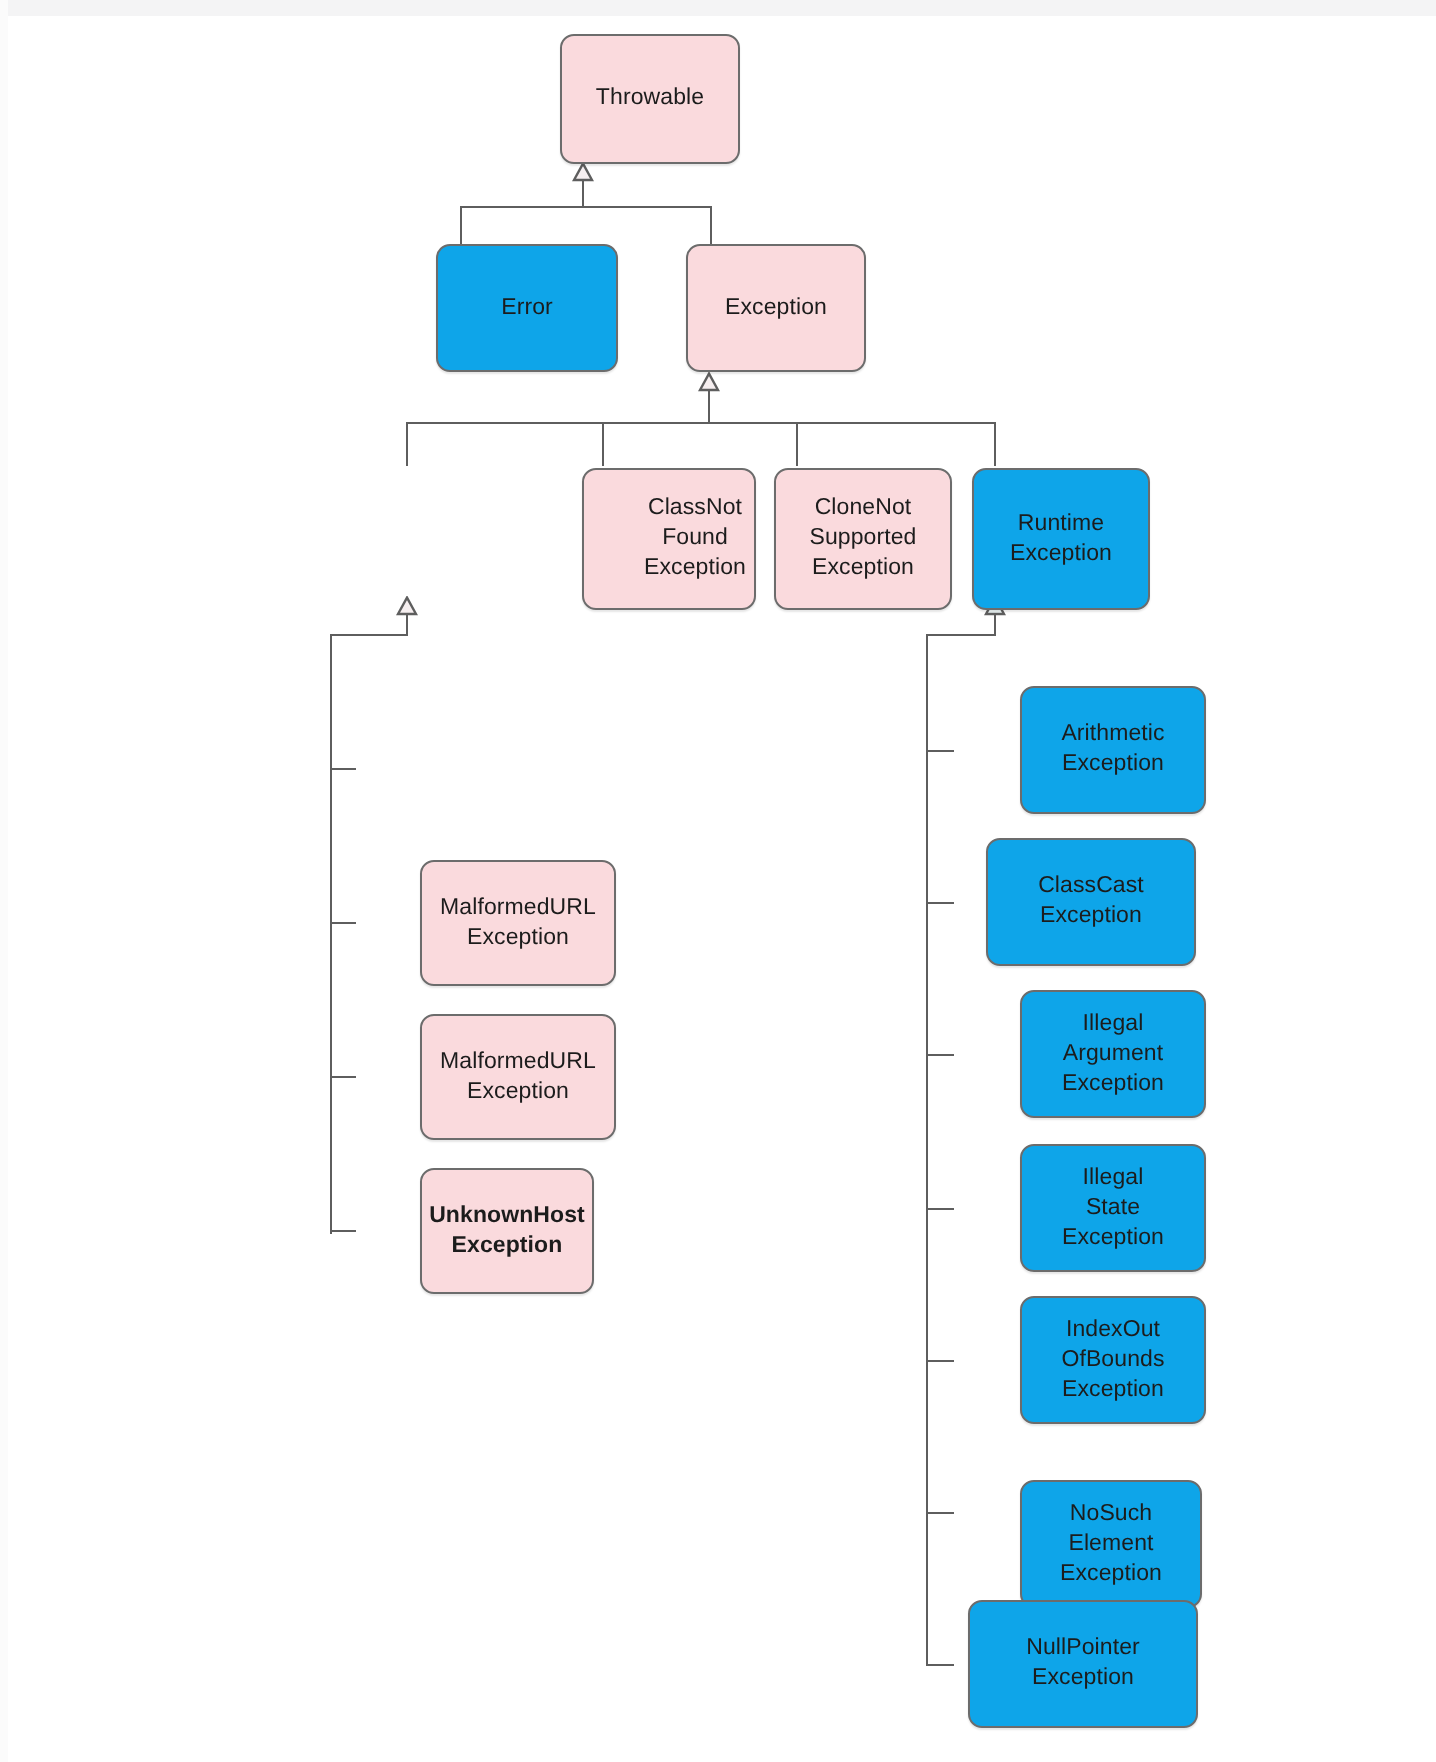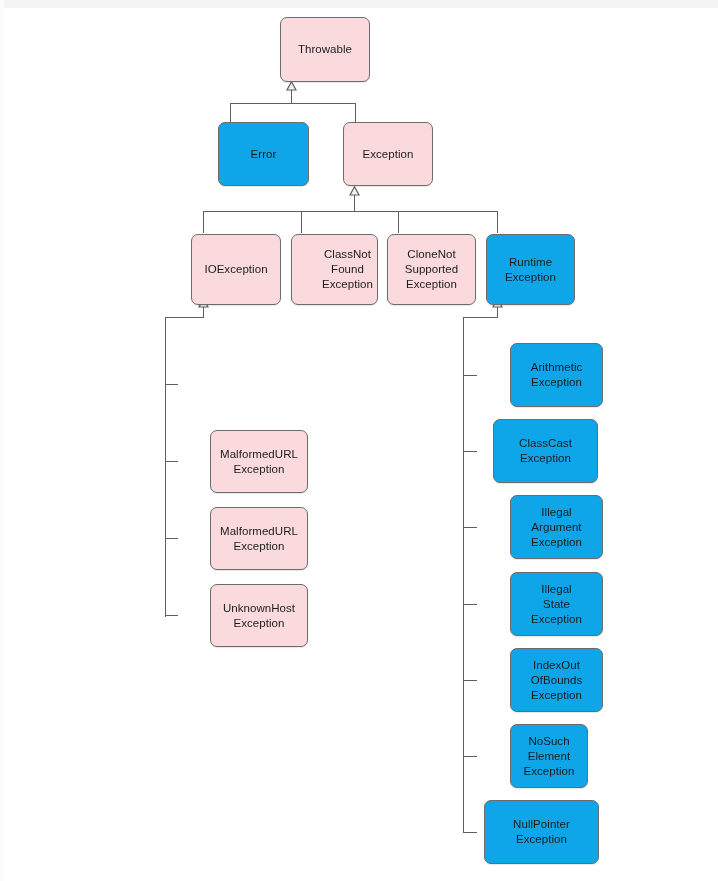--- a/index.html
+++ b/index.html
@@ -128,25 +128,20 @@
     <span class="label">Throwable</span>
   </div>
 
   <div class="node cyan" style="left:185px; top:122px; width:91px; height:64px;">
     <span class="label">Error</span>
   </div>
   <div class="node pink" style="left:310px; top:122px; width:90px; height:64px;">
     <span class="label">Exception</span>
   </div>
 
-  <div class="node pink" style="left:158px; top:234px; width:90px; height:71px;">
-    <span class="label">
-      <span>IOException</span>
-    </span>
-  </div>
   <div class="node pink" style="left:258px; top:234px; width:87px; height:71px;padding-left:26px;">
     <span class="label">
       <span>ClassNot</span><br>
       <span>Found</span><br>
       <span>Exception</span>
     </span>
   </div>
   <div class="node pink" style="left:354px; top:234px; width:89px; height:71px;">
     <span class="label">
       <span>CloneNot</span><br>
@@ -166,21 +161,21 @@
       <span>MalformedURL</span><br>
       <span>Exception</span>
     </span>
   </div>
   <div class="node pink" style="left:177px; top:507px; width:98px; height:63px;">
     <span class="label">
       <span>MalformedURL</span><br>
       <span>Exception</span>
     </span>
   </div>
-  <div class="node pink" style="left:177px; top:584px; width:98px; height:63px;">
+  <div class="node pink" style="left:177px; top:584px; width:87px; height:63px;font-weight:bold;">
     <span class="label">
       <span>UnknownHost</span><br>
       <span>Exception</span>
     </span>
   </div>
 
   <div class="node cyan" style="left:477px; top:343px; width:93px; height:64px;">
     <span class="label">
       <span>Arithmetic</span><br>
       <span>Exception</span>
@@ -206,21 +201,21 @@
       <span>Exception</span>
     </span>
   </div>
   <div class="node cyan" style="left:477px; top:648px; width:93px; height:64px;">
     <span class="label">
       <span>IndexOut</span><br>
       <span>OfBounds</span><br>
       <span>Exception</span>
     </span>
   </div>
-  <div class="node cyan" style="left:477px; top:724px; width:78px; height:64px;">
+  <div class="node cyan" style="left:477px; top:740px; width:91px; height:64px;">
     <span class="label">
       <span>NoSuch</span><br>
       <span>Element</span><br>
       <span>Exception</span>
     </span>
   </div>
   <div class="node cyan" style="left:451px; top:800px; width:115px; height:64px;">
     <span class="label">
       <span>NullPointer</span><br>
       <span>Exception</span>

